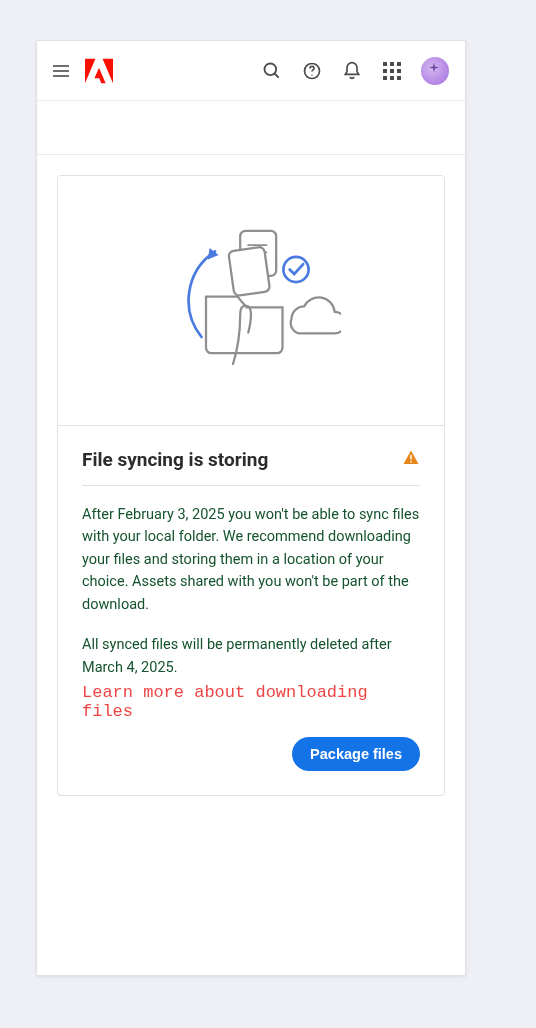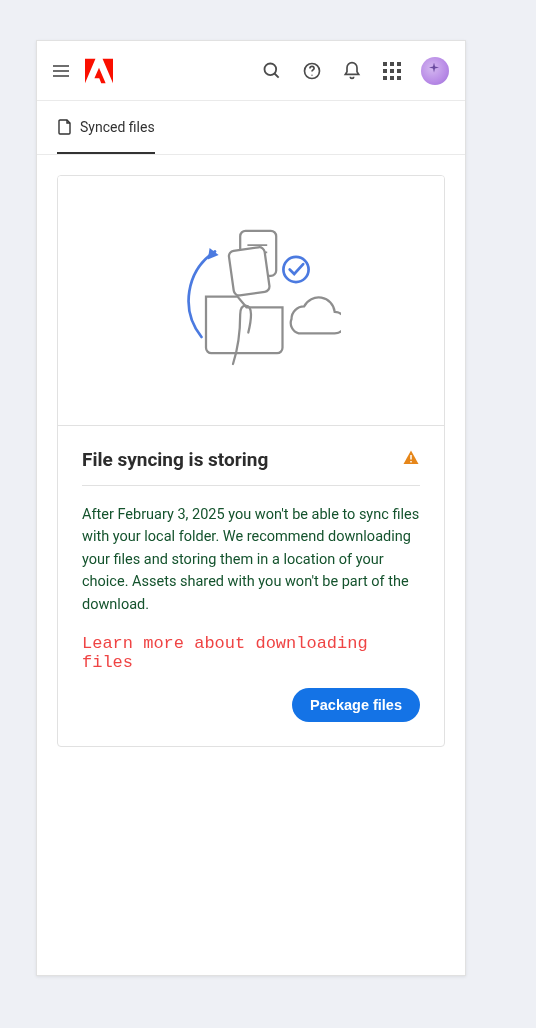--- a/index.html
+++ b/index.html
@@ -146,29 +146,20 @@
           <span></span>
             <span></span>
             <span></span>
         </div>
       </div>
       <div class="avatar"></div>
     </div>
   </div>
 
   <div class="tabs">
-    <div class="tab active">
-      <span class="tab-icon">
-        <svg width="14" height="16" viewBox="0 0 14 16" fill="none" stroke="currentColor" stroke-width="1.4">
-          <path d="M2 1h7l3 3v10a1 1 0 01-1 1H2a1 1 0 01-1-1V2a1 1 0 011-1z"></path>
-          <path d="M9 1v3h3"></path>
-        </svg>
-      </span>
-      <span>Synced files</span>
-    </div>
   </div>
 
   <div class="content">
     <div class="card">
       <div class="illustration">
         <svg width="180" height="180" viewBox="0 0 200 200" fill="none">
           <path d="M45 140 A65 65 0 01 60 45" stroke="#4b7ae0" stroke-width="3" stroke-linecap="round"></path>
           <path d="M54 41 l10 8 l-12 5 z" fill="#4b7ae0"></path>
           <rect x="88" y="22" width="40" height="50" rx="6" fill="#fff" stroke="#8e8e8e" stroke-width="2.5"></rect>
           <line x1="96" y1="38" x2="118" y2="38" stroke="#8e8e8e" stroke-width="2"></line>
@@ -186,20 +177,21 @@
           <div class="card-title">File syncing is storing</div>
           <div class="warn-icon">
             <svg width="18" height="18" viewBox="0 0 24 24">
               <path fill="currentColor" d="M12 2 L22 20 H2 Z"></path>
               <rect x="11" y="8" width="2" height="6" fill="#fff"></rect>
               <rect x="11" y="16" width="2" height="2" fill="#fff"></rect>
             </svg>
           </div>
         </div>
         <p class="card-text">After February 3, 2025 you won't be able to sync files with your local folder. We recommend downloading your files and storing them in a location of your choice. Assets shared with you won't be part of the download.</p>
+        <p class="card-text" style="margin-bottom:4px;">All synced files will be permanently deleted after March 4, 2025.</p>
         <a class="link">Learn more about downloading files</a>
         <div class="actions">
           <button class="btn-primary">Package files</button>
         </div>
       </div>
     </div>
   </div>
 
 </div>
 

